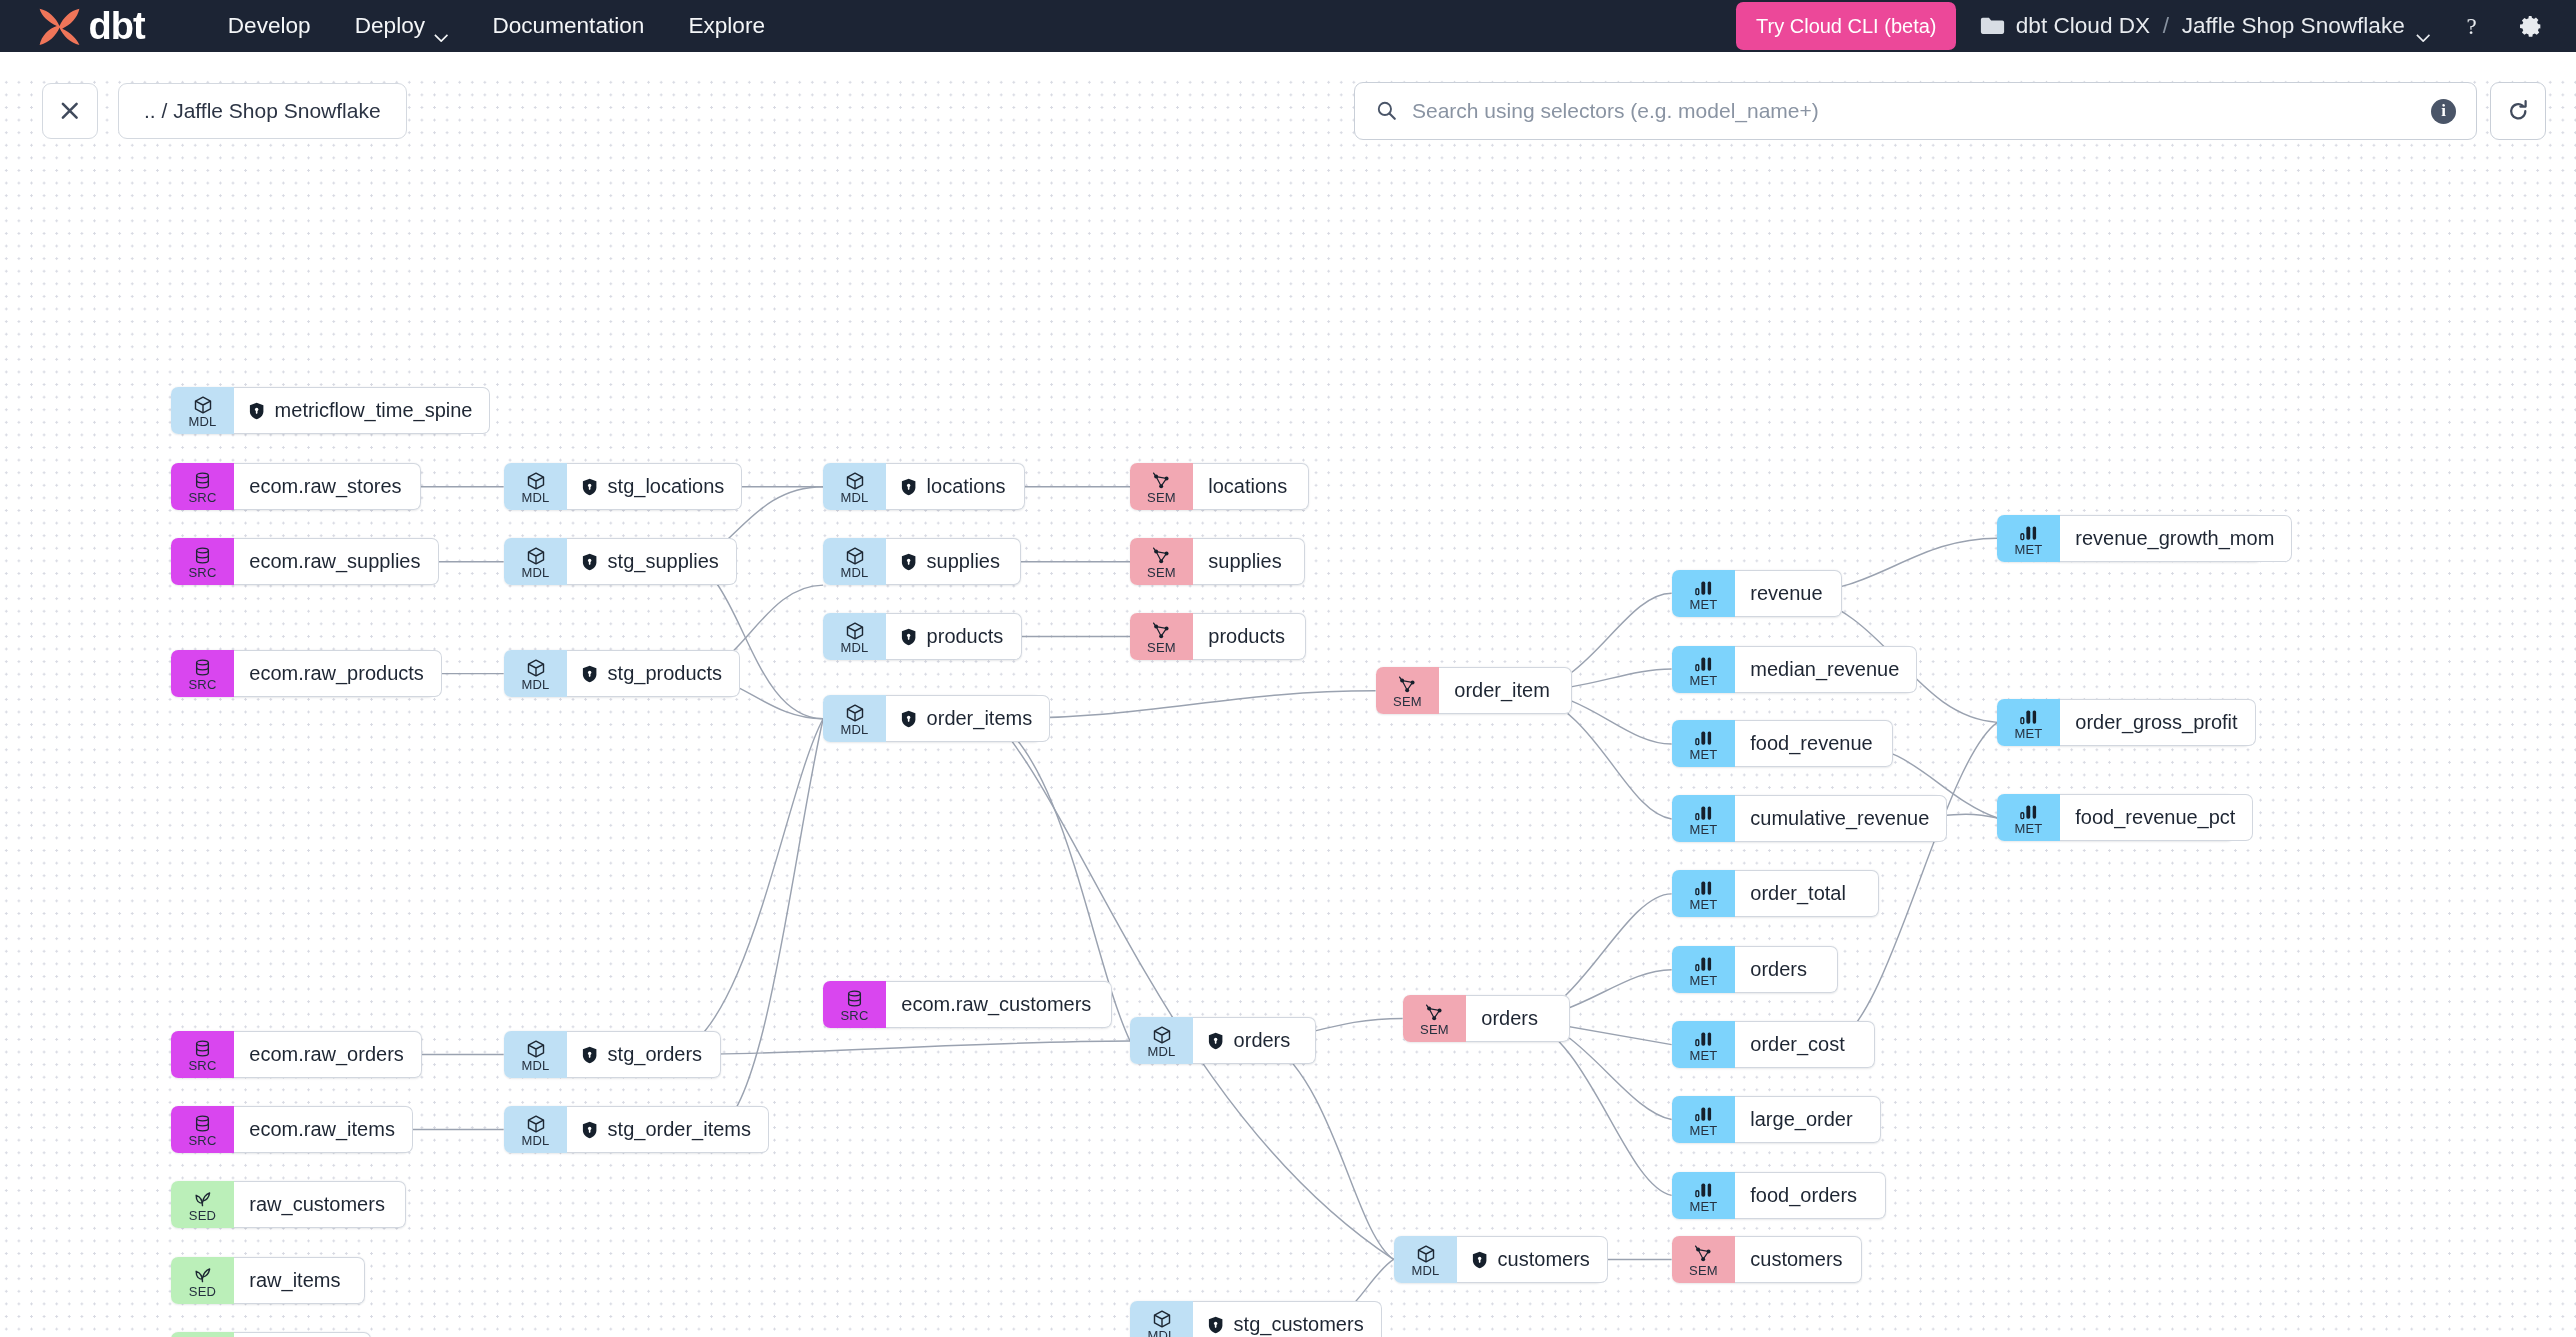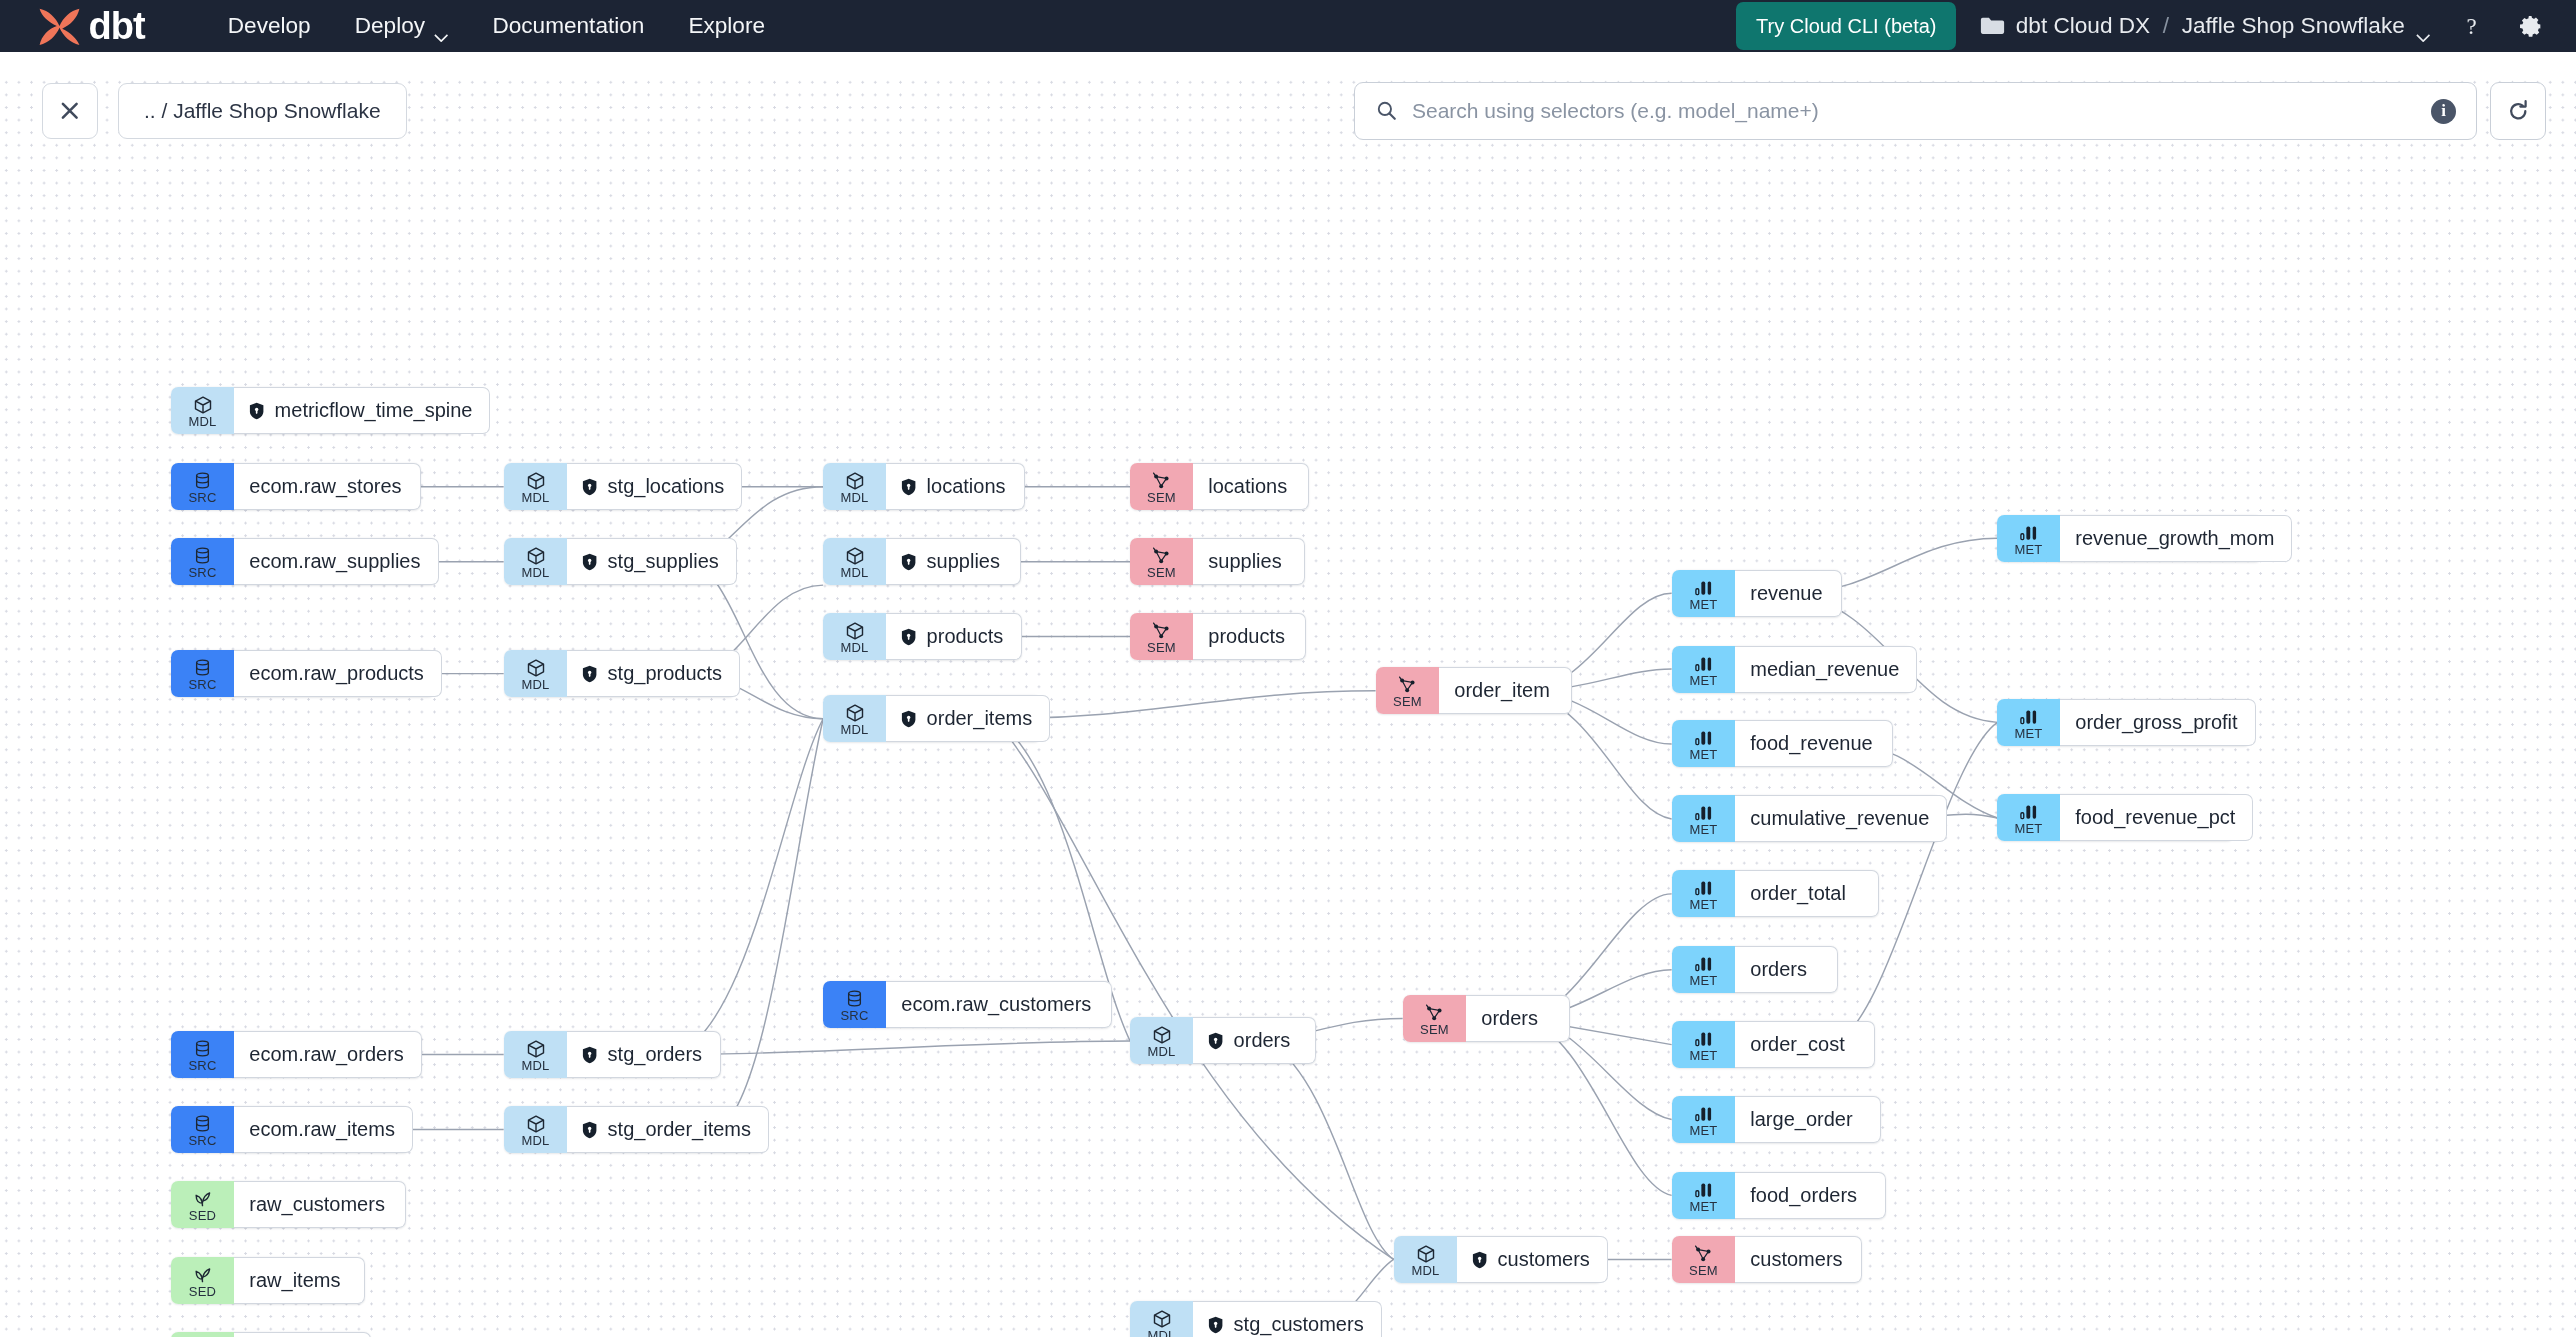--- a/index.html
+++ b/index.html
@@ -30,21 +30,21 @@
   .nav-link {
     color: #f4f6f8; font-size: 22.6px; padding: 9px 20px;
     white-space: nowrap; cursor: pointer; display: flex;
     align-items: center; gap: 9px;
   }
   .caret { width: 14.4px; height: 8.1px; display: inline-block; }
   .nav-right {
     margin-left: auto; display: flex; align-items: center; gap: 23.5px;
   }
   .cli-btn {
-    background: #0f766e; color: #ffffff; font-size: 20px;
+    background: #ec4899; color: #ffffff; font-size: 20px;
     border-radius: 7.2px; padding: 12.6px 20px; border: none;
     cursor: pointer; white-space: nowrap;
     font-family: "Liberation Sans", sans-serif;
   }
   .breadcrumb-nav {
     display: flex; align-items: center; gap: 10.8px;
     color: #e8ebef; font-size: 22.6px; white-space: nowrap;
   }
   .folder-icon { width: 25px; height: 21.7px; display: inline-block; }
   .bc-sep { color: #8892a0; padding: 0 1.8px; }
@@ -133,21 +133,21 @@
     flex: 1; display: flex; align-items: center; gap: 10px;
     padding: 0 17px 0 15.3px;
     border: 0.9px solid #d2d7df; border-left: none;
     border-radius: 0 7.2px 7.2px 0; background: #ffffff;
     font-size: 20px; color: #1e2633; white-space: nowrap;
   }
   .shield { width: 15.3px; height: 18px; flex-shrink: 0; }
 
   
   .t-mdl .node-badge { background: #bfe0f5; }
-  .t-src .node-badge { background: #3b82f6; }
+  .t-src .node-badge { background: #d946ef; }
   .t-sed .node-badge { background: #bbefb9; }
   .t-sem .node-badge { background: #f2a8b3; }
   .t-met .node-badge { background: #7dd3fc; }
 </style>
 </head>
 <body>
 
 <div class="topnav">
 
   <div class="logo-wrap">

